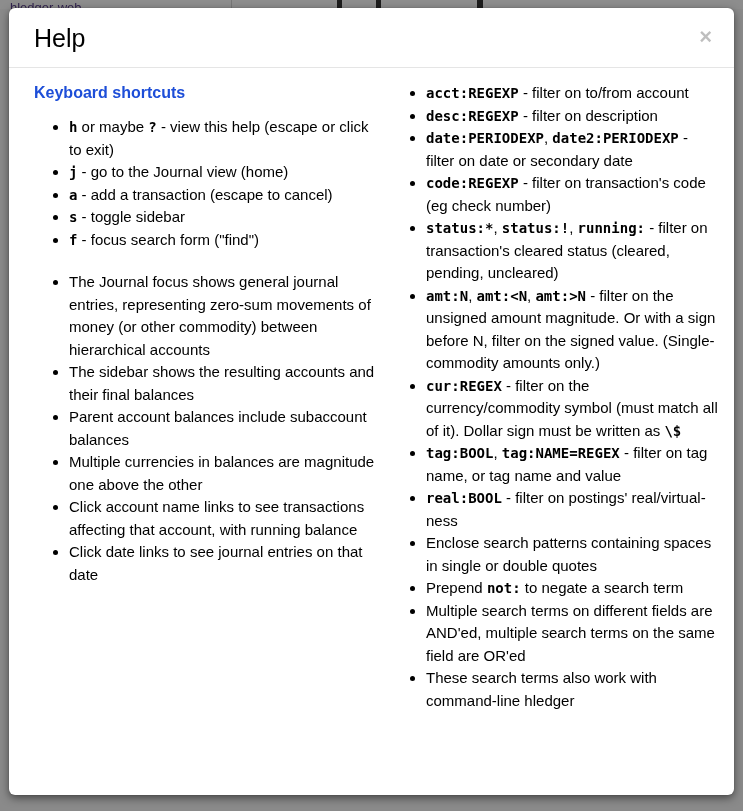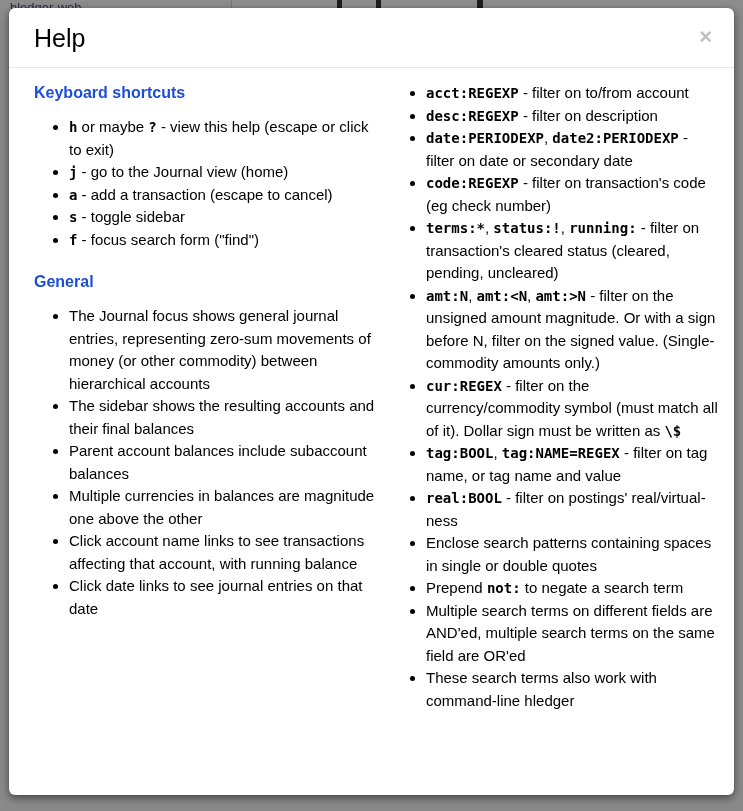--- a/index.html
+++ b/index.html
@@ -111,37 +111,36 @@
   <div class="modal-body">
     <div class="col-left">
       <h4 class="section-heading">Keyboard shortcuts</h4>
       <ul class="help-list">
           <li><code>h</code> or maybe <code>?</code> - view this help (escape or click to exit)</li>
           <li><code>j</code> - go to the Journal view (home)</li>
           <li><code>a</code> - add a transaction (escape to cancel)</li>
           <li><code>s</code> - toggle sidebar</li>
           <li><code>f</code> - focus search form ("find")</li>
         </ul>
-      <h4 class="section-heading">General</h4>
       <ul class="help-list">
           <li>The Journal focus shows general journal entries, representing zero-sum movements of money (or other commodity) between hierarchical accounts</li>
           <li>The sidebar shows the resulting accounts and their final balances</li>
           <li>Parent account balances include subaccount balances</li>
           <li>Multiple currencies in balances are magnitude one above the other</li>
           <li>Click account name links to see transactions affecting that account, with running balance</li>
           <li>Click date links to see journal entries on that date</li>
         </ul>
     </div>
     <div class="col-right">
       <ul class="help-list">
           <li><code>acct:REGEXP</code> - filter on to/from account</li>
           <li><code>desc:REGEXP</code> - filter on description</li>
           <li><code>date:PERIODEXP</code>, <code>date2:PERIODEXP</code> - filter on date or secondary date</li>
           <li><code>code:REGEXP</code> - filter on transaction's code (eg check number)</li>
-          <li><code>terms:*</code>, <code>status:!</code>, <code>running:</code> - filter on transaction's cleared status (cleared, pending, uncleared)</li>
+          <li><code>status:*</code>, <code>status:!</code>, <code>running:</code> - filter on transaction's cleared status (cleared, pending, uncleared)</li>
           <li><code>amt:N</code>, <code>amt:&lt;N</code>, <code>amt:&gt;N</code> - filter on the unsigned amount magnitude. Or with a sign before N, filter on the signed value. (Single-commodity amounts only.)</li>
           <li><code>cur:REGEX</code> - filter on the currency/commodity symbol (must match all of it). Dollar sign must be written as <code>\$</code></li>
           <li><code>tag:BOOL</code>, <code>tag:NAME=REGEX</code> - filter on tag name, or tag name and value</li>
           <li><code>real:BOOL</code> - filter on postings' real/virtual-ness</li>
           <li>Enclose search patterns containing spaces in single or double quotes</li>
           <li>Prepend <code>not:</code> to negate a search term</li>
           <li>Multiple search terms on different fields are AND'ed, multiple search terms on the same field are OR'ed</li>
           <li>These search terms also work with command-line hledger</li>
         </ul>
     </div>

